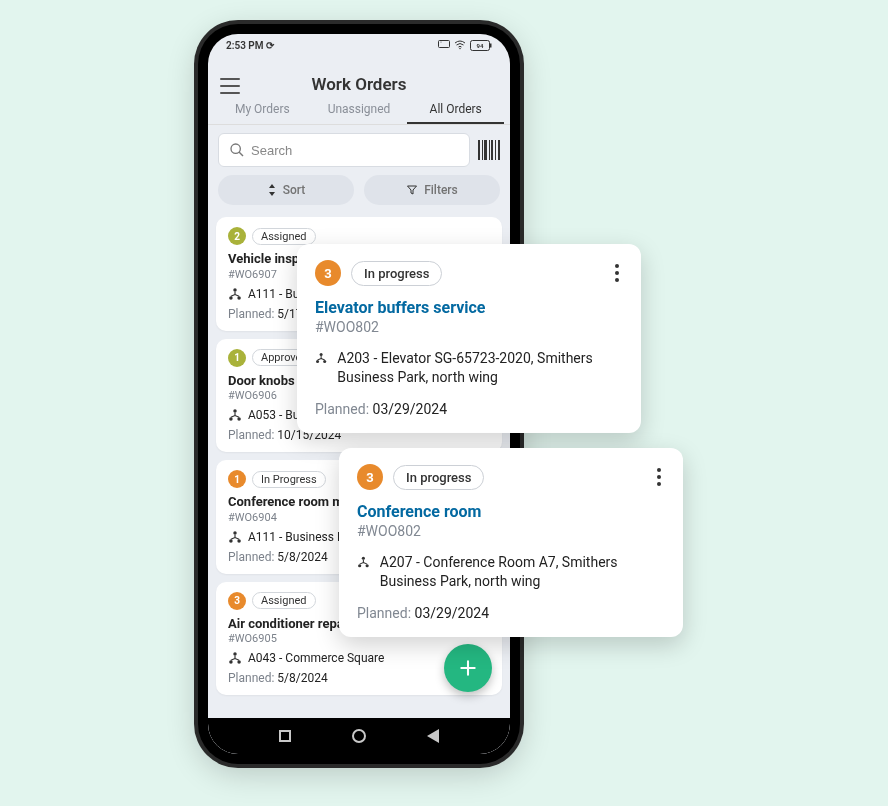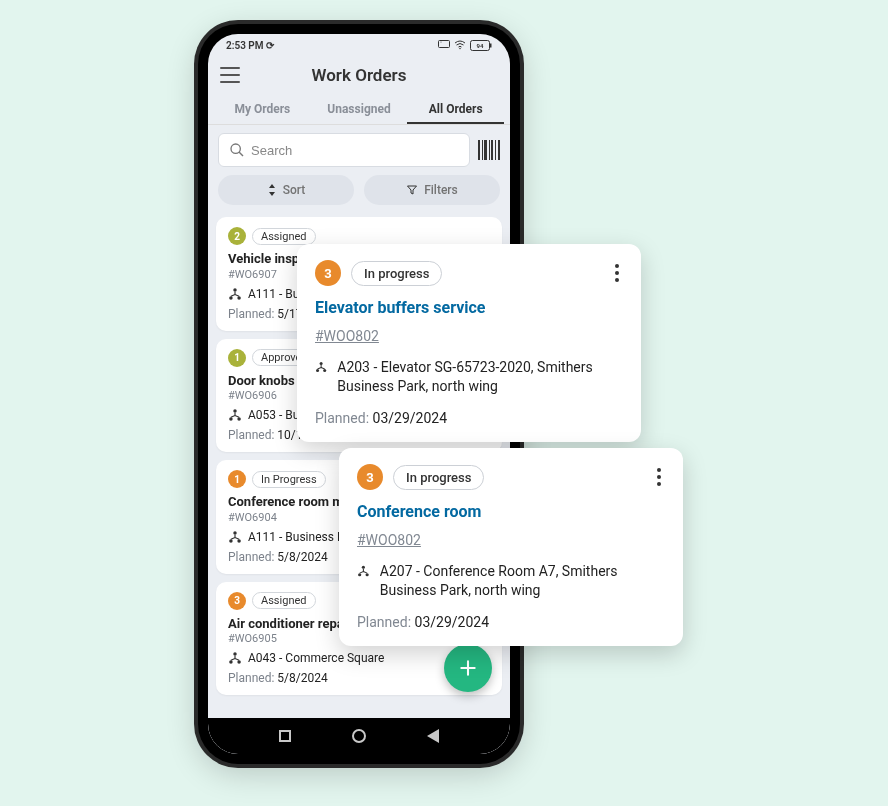--- a/index.html
+++ b/index.html
@@ -39,41 +39,41 @@
     align-items: center;
     padding: 0 18px;
     font-size: 10px;
     font-weight: 600;
     color: #333;
   }
   .status-right { display:flex; gap:4px; align-items:center; font-size:10px;}
   .header {
     height: 38px;
     display: flex;
-    align-items: center;
+    align-items: flex-end;
     padding: 0 12px;
     position: relative;
   }
   .hamburger { width:20px; height:16px; cursor:pointer; display:flex; flex-direction:column; justify-content:space-between;}
   .hamburger span { display:block; height:2px; background:#555; border-radius:1px;}
   .title {
     position:absolute; left:0; right:0; text-align:center;
     font-size: 17px; font-weight: 600; color:#333;
   }
   .tabs {
     display: flex;
     padding: 0 6px;
     border-bottom: 1px solid #ddd;
   }
   .tab {
     flex: 1;
     text-align: center;
     padding: 8px 0 6px;
     font-size: 12px;
-    font-weight: 700;
+    font-weight: 400;
     color: #8a8f98;
     cursor: pointer;
   }
   .tab.active { color: #333; border-bottom: 2px solid #333; }
   .search-row {
     display:flex; align-items:center; gap:8px;
     padding: 8px 10px;
   }
   .search-input {
     flex:1;
@@ -167,21 +167,21 @@
     background:#e88a2c; color:#fff; font-weight:700;
     display:flex; align-items:center; justify-content:center; font-size:13px;
   }
   .ov-chip {
     border:1px solid #ccd0d6; border-radius:16px;
     padding:4px 12px; font-size:13px; color:#333; font-weight:500;
   }
   .ov-more { margin-left:auto; cursor:pointer; display:flex; flex-direction:column; gap:3px; padding:4px;}
   .ov-more span { width:4px; height:4px; background:#333; border-radius:50%;}
   .ov-title { font-size:16px; font-weight:700; color:#0369a1;}
-  .ov-id { font-size:14px; color:#818892; margin-top:11px;text-decoration:underline;}
+  .ov-id { font-size:14px; color:#818892; margin-top:2px;}
   .ov-loc { display:flex; gap:10px; align-items:flex-start; margin-top:14px; font-size:14px; color:#222; line-height:1.35;}
   .ov-planned { margin-top:14px; font-size:14px; color:#818892;}
   .ov-planned .date { color:#222; }
 </style>
 </head>
 <body>
 
 <div class="phone">
   <div class="screen">
 

